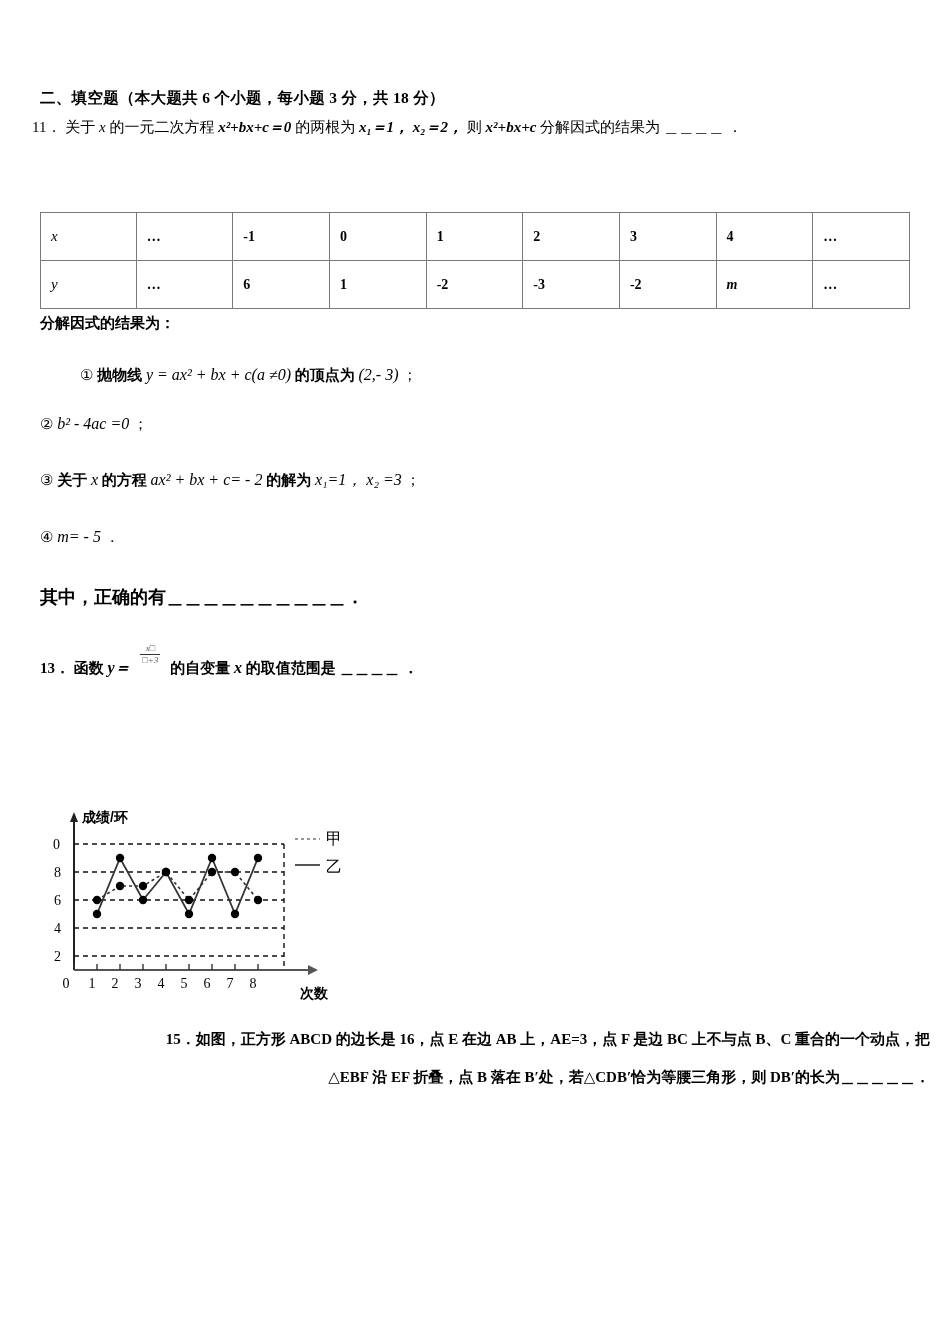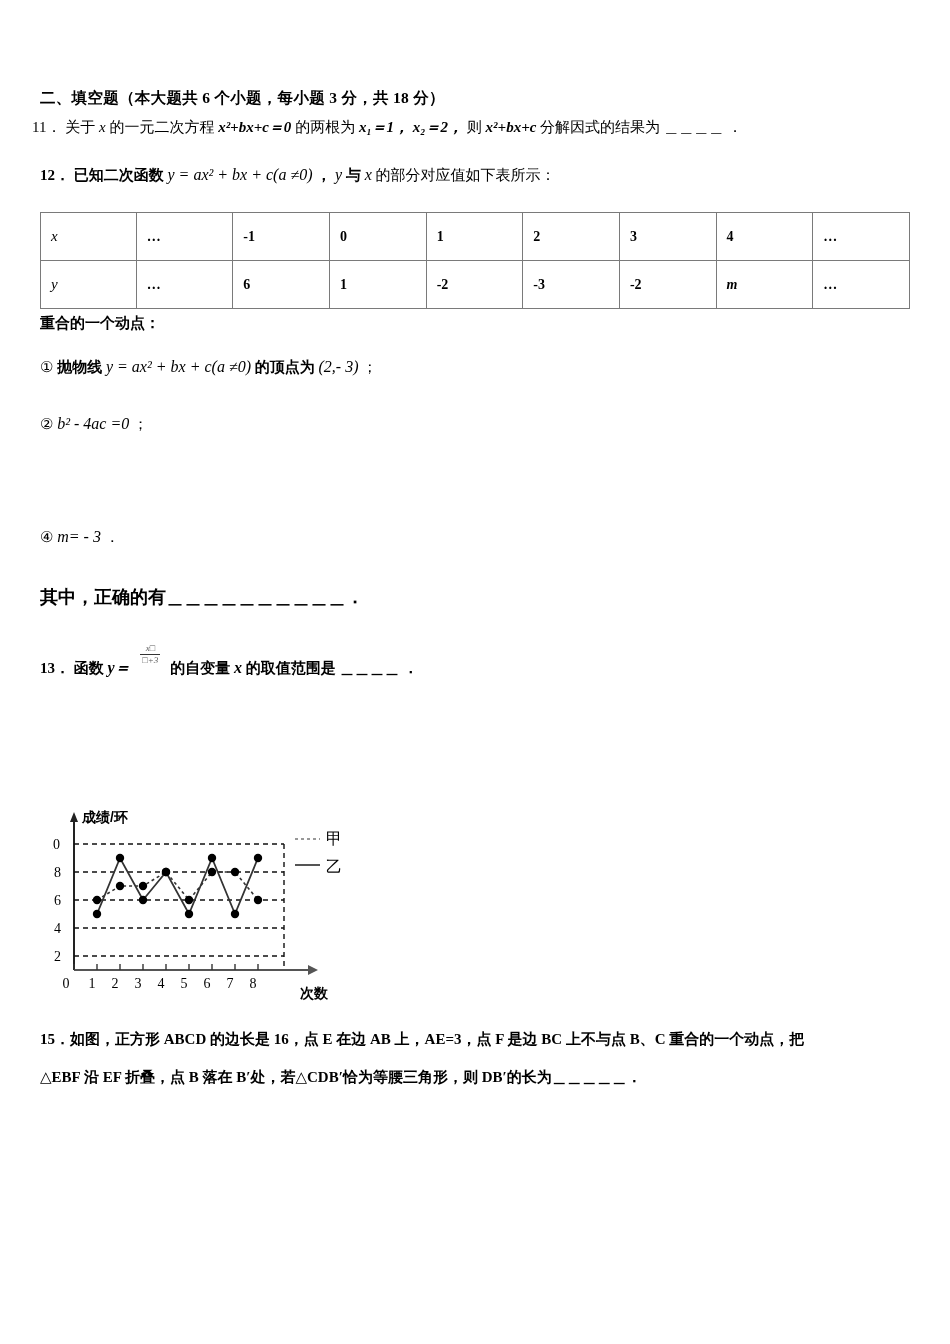--- a/index.html
+++ b/index.html
@@ -38,21 +38,21 @@
   table.vt td.hdv{font-style:italic;font-weight:normal;font-size:15px;}
   table.vt td.dots{font-weight:bold;letter-spacing:1px;}
   table.vt td.mvar{font-style:italic;}
   table.vt col.c0{width:95px;}
   table.vt col.cn{width:96px;}
 
   .judge-intro{position:absolute;left:40px;top:314px;font-size:15px;font-weight:bold;}
 
   .stmt{position:absolute;left:40px;font-size:15px;white-space:nowrap;}
   .stmt .cn{font-weight:bold;}
-  .s1{top:358px;}
+  .s1{top:366px;margin-left:40px;}
   .s2{top:415px;}
   .s3{top:470px;}
   .s4{top:528px;}
   .circ{font-size:15px;}
 
   .among{position:absolute;left:40px;top:585px;font-size:18px;font-weight:bold;}
 
   .q13{position:absolute;left:40px;top:658px;font-size:15px;font-weight:bold;white-space:nowrap;}
   .frac{
     display:inline-block;vertical-align:-6px;text-align:center;
@@ -60,21 +60,21 @@
     margin:0 6px;position:relative;top:-16px;
   }
   .frac .num{border-bottom:1px solid #333;padding:0 2px;display:block;line-height:11px;color:#5a5a5a;}
   .frac .den{padding:0 2px;display:block;line-height:11px;color:#5a5a5a;}
 
   .q14{position:absolute;left:40px;top:740px;font-size:15px;width:880px;line-height:36px;font-weight:bold;}
 
   .figwrap{position:absolute;left:52px;top:806px;width:320px;height:205px;}
   .figwrap svg{display:block;}
 
-  .q15{position:absolute;left:40px;top:1020px;width:890px;font-size:15px;line-height:38px;font-weight:bold;}
+  .q15{position:absolute;left:40px;top:1020px;width:890px;font-size:15px;line-height:38px;font-weight:bold;text-align:right;}
 </style>
 </head>
 <body>
 
 <div class="page">
 
   <div class="sec-title">二、填空题（本大题共 6 个小题，每小题 3 分，共 18 分）</div>
 
   <div class="q11">
     <span>11．</span>
@@ -85,30 +85,20 @@
     <span>的两根为</span>
     <b class="itb">x₁＝1，</b>
     <b class="itb">x₂＝2，</b>
     <span>则</span>
     <b class="itb">x²+bx+c</b>
     <span>分解因式的结果为</span>
     <span>＿＿＿＿</span>
     <span>．</span>
   </div>
 
-  <div class="q12">
-    <span class="lbl">12．</span>
-    <span class="lbl">已知二次函数</span>
-    <span class="mth">y = ax² + bx + c(a ≠0)</span>
-    <span class="lbl">，</span>
-    <span class="mth">y</span>
-    <span class="lbl">与</span>
-    <span class="mth">x</span>
-    <span>的部分对应值如下表所示：</span>
-  </div>
 
   <table class="vt">
     <colgroup>
         <col class="c0">
         <col class="cn">
         <col class="cn">
         <col class="cn">
         <col class="cn">
         <col class="cn">
         <col class="cn">
@@ -134,41 +124,51 @@
         <td>1</td>
         <td>-2</td>
         <td>-3</td>
         <td>-2</td>
         <td class="mvar">m</td>
         <td class="dots">…</td>
       </tr>
     </tbody>
   </table>
 
-  <div class="judge-intro">重合的一个动点：</div>
+  <div class="judge-intro">分解因式的结果为：</div>
 
   <div class="stmt s1">
     <span class="circ">①</span>
     <span class="cn">抛物线</span>
     <span class="mth">y = ax² + bx + c(a ≠0)</span>
     <span class="cn">的顶点为</span>
     <span class="mth rm">(2,- 3)</span>
     <span>；</span>
   </div>
 
   <div class="stmt s2">
     <span class="circ">②</span>
     <span class="mth">b² - 4ac =0</span>
     <span>；</span>
   </div>
 
+  <div class="stmt s3">
+    <span class="circ">③</span>
+    <span class="cn">关于</span>
+    <span class="mth">x</span>
+    <span class="cn">的方程</span>
+    <span class="mth">ax² + bx + c= - 2</span>
+    <span class="cn">的解为</span>
+    <span class="mth">x₁=1，  x₂ =3</span>
+    <span>；</span>
+  </div>
 
   <div class="stmt s4">
     <span class="circ">④</span>
-    <span class="mth">m= - 3</span>
+    <span class="mth">m= - 5</span>
     <span>．</span>
   </div>
 
   <div class="among">
     <span>其中，正确的有</span><span>＿＿＿＿＿＿＿＿＿＿</span><span>．</span>
   </div>
 
   <div class="q13">
     <span>13．</span>
     <span>函数</span>

